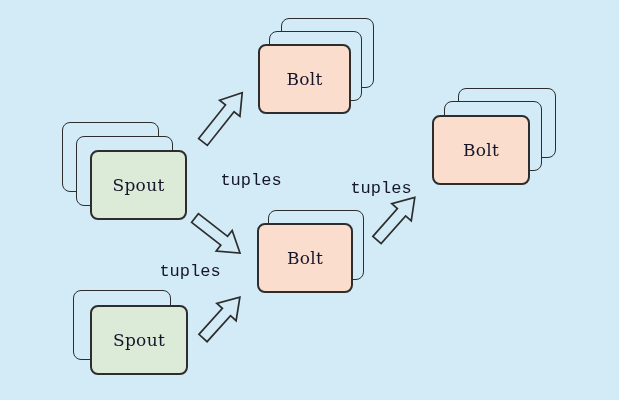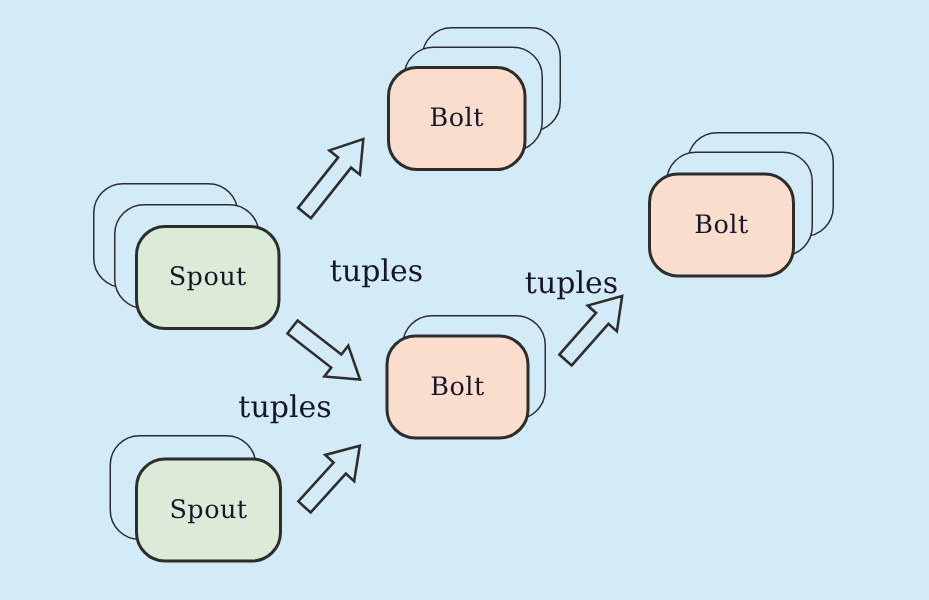--- a/index.html
+++ b/index.html
@@ -18,42 +18,43 @@
     position:relative;
     width:619px;
     height:400px;
     background:var(--background);
     overflow:hidden;
   }
   .card{
     position:absolute;
     box-sizing:border-box;
     border:1.7px solid var(--outline);
-    border-radius:20px;
+    border-radius:8px;
     background:var(--background);
   }
   .card.front{
     display:flex;
     align-items:center;
     justify-content:center;
     border-width:2px;
   }
   .card.spout{background:var(--spout-fill);align-items:center;}
   .card.bolt{background:var(--bolt-fill);}
   .node-label{
     color:var(--text);
     font-size:17px;
     letter-spacing:0.3px;
   }
   .edge-label{
     position:absolute;
     transform:translate(-50%,-50%);
     color:var(--text);
-    font-size:20px;
+    font-size:17px;
     white-space:nowrap;
+    font-family:Liberation Mono, monospace;
   }
   svg.arrows{
     position:absolute;
     left:0;top:0;
     width:619px;height:400px;
     pointer-events:none;
   }
   svg.arrows path{
     fill:var(--background);
     stroke:var(--outline);

